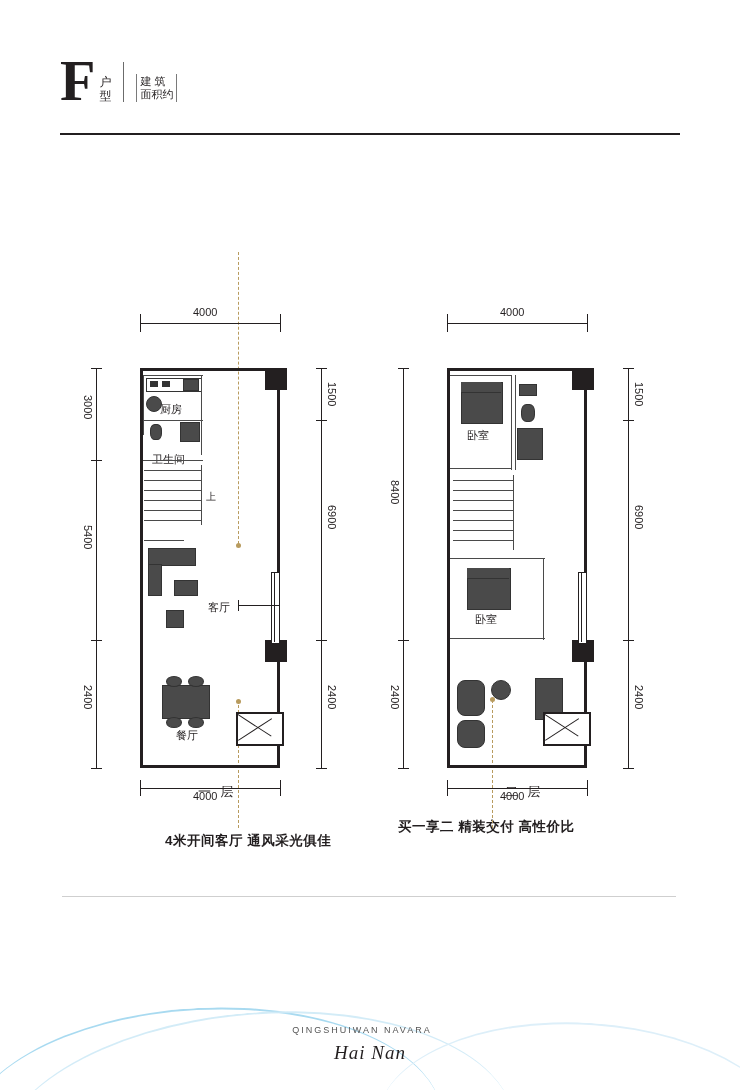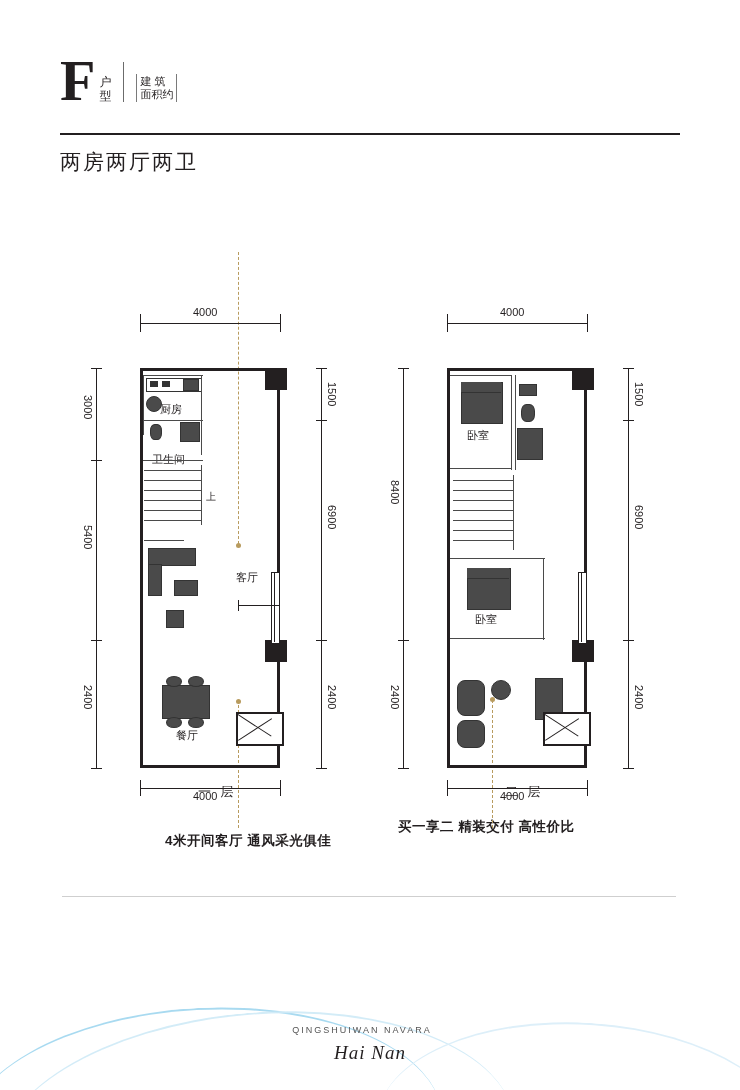--- a/index.html
+++ b/index.html
@@ -119,21 +119,20 @@
         <span>型</span>
       </div>
       <div class="sep"></div>
       <div class="areabox">
         <span>建 筑</span>
         <span>面积约</span>
       </div>
     </div>
   </div>
   <div class="hr"></div>
-  <div class="subtitle">两房两厅两卫</div>
 
   <div class="cap cap-bl">4米开间客厅 通风采光俱佳</div>
   <div class="cap cap-br">买一享二  精装交付  高性价比</div>
 
   <div class="guide" style="left:238px;top:252px;height:292px;"></div>
   <div class="guide-dot" style="left:236px;top:543px;"></div>
   <div class="guide" style="left:238px;top:700px;height:128px;"></div>
   <div class="guide-dot" style="left:236px;top:699px;"></div>
   <div class="guide" style="left:492px;top:700px;height:128px;"></div>
   <div class="guide-dot" style="left:490px;top:697px;"></div>
@@ -194,21 +193,21 @@
     <div class="wall thin" style="left:56px;top:210px;width:58px;height:1px;"></div>
     <div class="wall thin" style="left:56px;top:220px;width:58px;height:1px;"></div>
     <div class="wall thin" style="left:113px;top:165px;width:1px;height:60px;"></div>
     <div class="room-label" style="left:118px;top:190px;font-size:10px;">上</div>
 
     <div class="wall thin" style="left:56px;top:240px;width:40px;height:1px;"></div>
     <div class="wall thin" style="left:60px;top:248px;width:46px;height:16px;border:1px solid #333;"></div>
     <div class="wall thin" style="left:60px;top:264px;width:12px;height:30px;border:1px solid #333;"></div>
     <div class="wall thin" style="left:86px;top:280px;width:22px;height:14px;border:1px solid #333;"></div>
     <div class="wall thin" style="left:78px;top:310px;width:16px;height:16px;border:1px solid #333;"></div>
-    <div class="room-label" style="left:120px;top:270px;margin-left:28px;">客厅</div>
+    <div class="room-label" style="left:120px;top:300px;">客厅</div>
 
     <div class="wall" style="left:183px;top:272px;width:7px;height:70px;border:1px solid #231f20;background:#fff;"></div>
     <div class="wall" style="left:186px;top:272px;width:1px;height:70px;background:#231f20;"></div>
     <div class="line" style="left:150px;top:305px;width:42px;height:1px;"></div>
     <div class="line" style="left:150px;top:300px;width:1px;height:11px;"></div>
 
     <div class="wall thin" style="left:74px;top:385px;width:46px;height:32px;border:1px solid #333;"></div>
     <div class="wall thin" style="left:78px;top:376px;width:14px;height:9px;border:1px solid #333;border-radius:50%;"></div>
     <div class="wall thin" style="left:100px;top:376px;width:14px;height:9px;border:1px solid #333;border-radius:50%;"></div>
     <div class="wall thin" style="left:78px;top:417px;width:14px;height:9px;border:1px solid #333;border-radius:50%;"></div>

